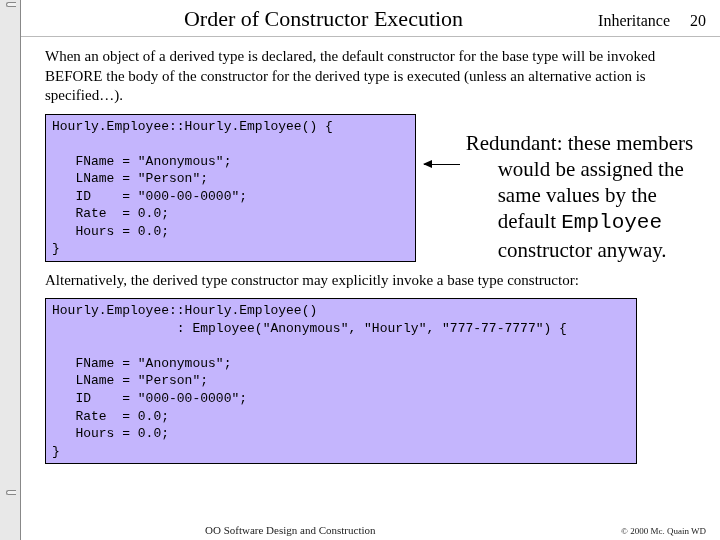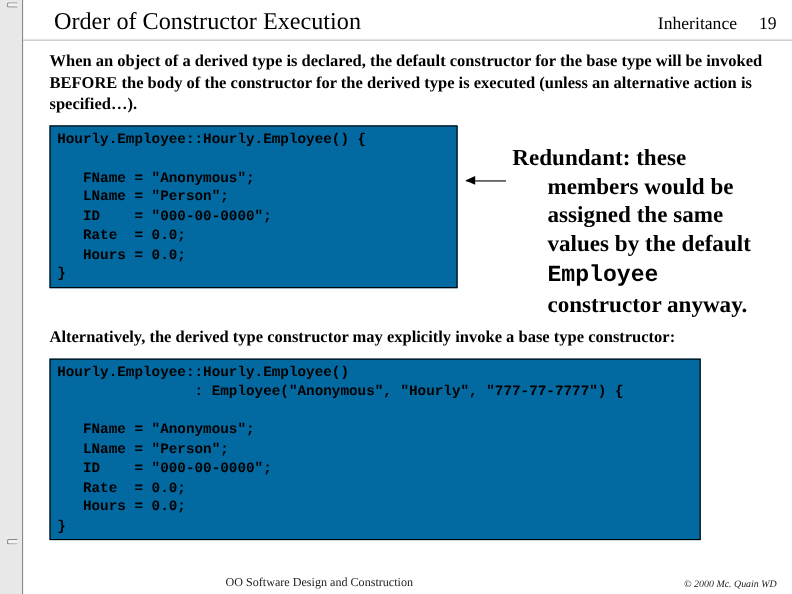--- a/index.html
+++ b/index.html
@@ -35,55 +35,55 @@
     border: 1px solid #888;
     border-right: none;
     border-radius: 5px 0 0 5px;
     background: #f2f2f2;
   }
   .header {
     display: flex;
     align-items: baseline;
     padding: 6px 14px 4px 28px;
     border-bottom: 1px solid #bbb;
+    text-align: center;
   }
   .title {
     font-size: 22px;
     font-weight: normal;
     flex: 1;
   }
   .hdr-right {
     font-size: 16px;
     margin-right: 20px;
   }
   .hdr-num {
     font-size: 16px;
   }
   .content {
     padding: 10px 14px 0 24px;
     font-size: 15px;
     line-height: 1.3;
-    font-weight: bold;
   }
   .para {
     margin-bottom: 8px;
   }
   .row1 {
     display: flex;
     align-items: flex-start;
     gap: 8px;
   }
   .codebox {
     border: 1px solid #000;
     font-family: "Courier New", monospace;
     font-size: 13px;
     line-height: 1.35;
     padding: 3px 6px 3px 6px;
     white-space: pre;
-    background: #0369a1;
+    background: #c4b5fd;
   }
   .codebox.w1 { width: 400px; }
   .codebox.w2 { width: 592px; margin-top: 2px; margin-bottom: 6px; }
   .arrow-col {
     width: 36px;
     position: relative;
     height: 120px;
   }
   .arrow-line {
     position: absolute;
@@ -117,36 +117,36 @@
     bottom: 4px;
     left: 24px;
     right: 14px;
     display: flex;
     font-size: 9px;
     color: #222;
     align-items: flex-end;
   }
   .footer .fl { flex: 1; text-align: left; }
   .footer .fc { flex: 1; text-align: right; font-size: 11px; }
-  .footer .fr { flex: 1; text-align: right; font-style: italic; }
+  .footer .fr { flex: 1; text-align: right; }
 </style>
 </head>
 <body>
 
 <div class="spiral">
   <div class="sp" style="top:2px"></div>
   <div class="sp" style="top:490px"></div>
 </div>
 
 <div class="slide">
 
   <div class="header">
     <div class="title">Order of Constructor Execution</div>
     <div class="hdr-right">Inheritance</div>
-    <div class="hdr-num">19</div>
+    <div class="hdr-num">20</div>
   </div>
 
   <div class="content">
 
     <p class="para">When an object of a derived type is declared, the default constructor for the base type will be invoked BEFORE the body of the constructor for the derived type is executed (unless an alternative action is specified…).</p>
 
     <div class="row1">
       <pre class="codebox w1">Hourly.Employee::Hourly.Employee() {
 
    FName = "Anonymous";

